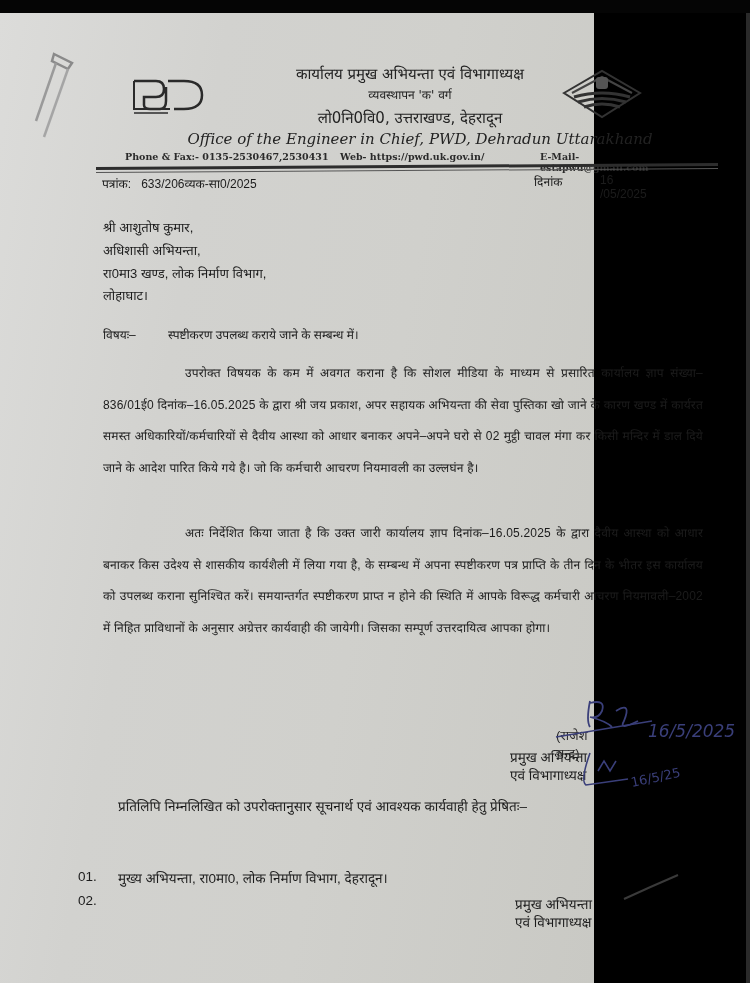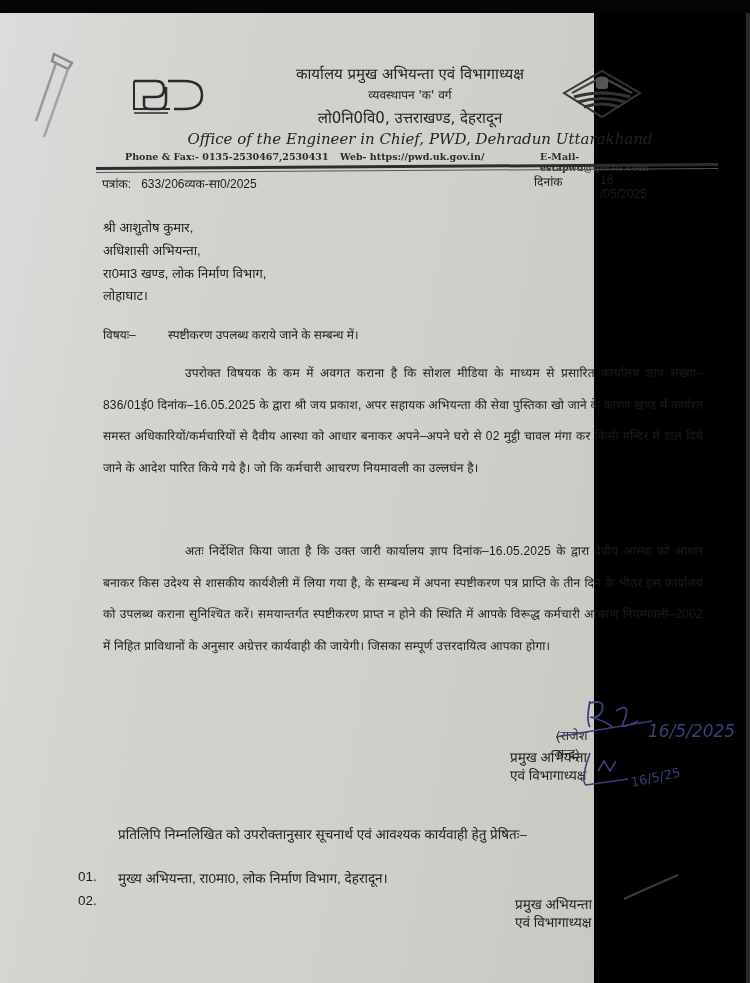--- a/index.html
+++ b/index.html
@@ -44,27 +44,27 @@
     .date-val { left: 600px; top: 160px; }
 
     .addr { left: 103px; font-size: 13px; }
     .a1 { top: 205px; } .a2 { top: 228px; } .a3 { top: 251px; } .a4 { top: 273px; }
 
     .subj-lbl { left: 103px; top: 313px; }
     .subj-val { left: 168px; top: 313px; }
 
     .para { left: 103px; width: 600px; font-size: 12px; line-height: 31.5px; text-align: justify; text-align-last: left; letter-spacing: 0.2px; }
     .p1 { top: 345px; text-indent: 82px; }
-    .p2 { top: 523px; text-indent: 82px; }
+    .p2 { top: 505px; text-indent: 82px; }
 
     .sig-scribble { left: 520px; top: 678px; width: 220px; height: 110px; }
     .sig-name { left: 556px; top: 713px; font-size: 13px; color: #2a2a2a; }
     .sig-title { left: 510px; top: 735px; font-size: 13.5px; }
 
-    .cc-head { left: 118px; top: 812px; font-size: 13.5px; }
+    .cc-head { left: 118px; top: 784px; font-size: 13.5px; }
     .cc-item { font-size: 13.5px; margin-top: 48px; }
     .cc-n1 { left: 78px; top: 808px; } .cc-t1 { left: 118px; top: 808px; }
     .cc-n2 { left: 78px; top: 832px; } .cc-t2 { left: 118px; top: 832px; }
     .pen-mark { left: 620px; top: 860px; width: 60px; height: 30px; }
     .sig2-title { left: 515px; top: 882px; font-size: 13.5px; }
   </style>
 </head>
 <body>
 
 <div class="top-bar"></div>

